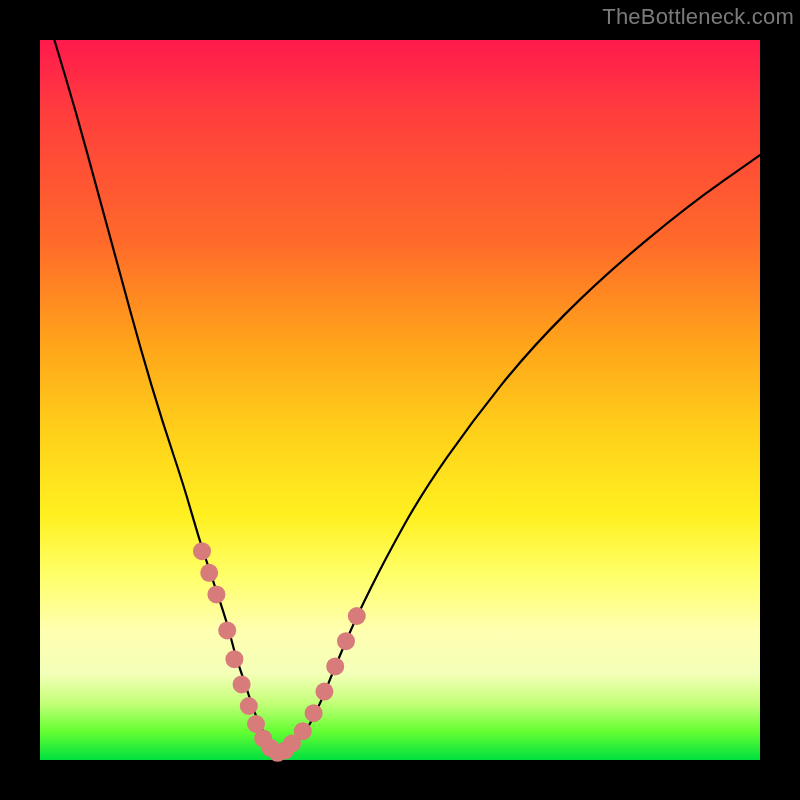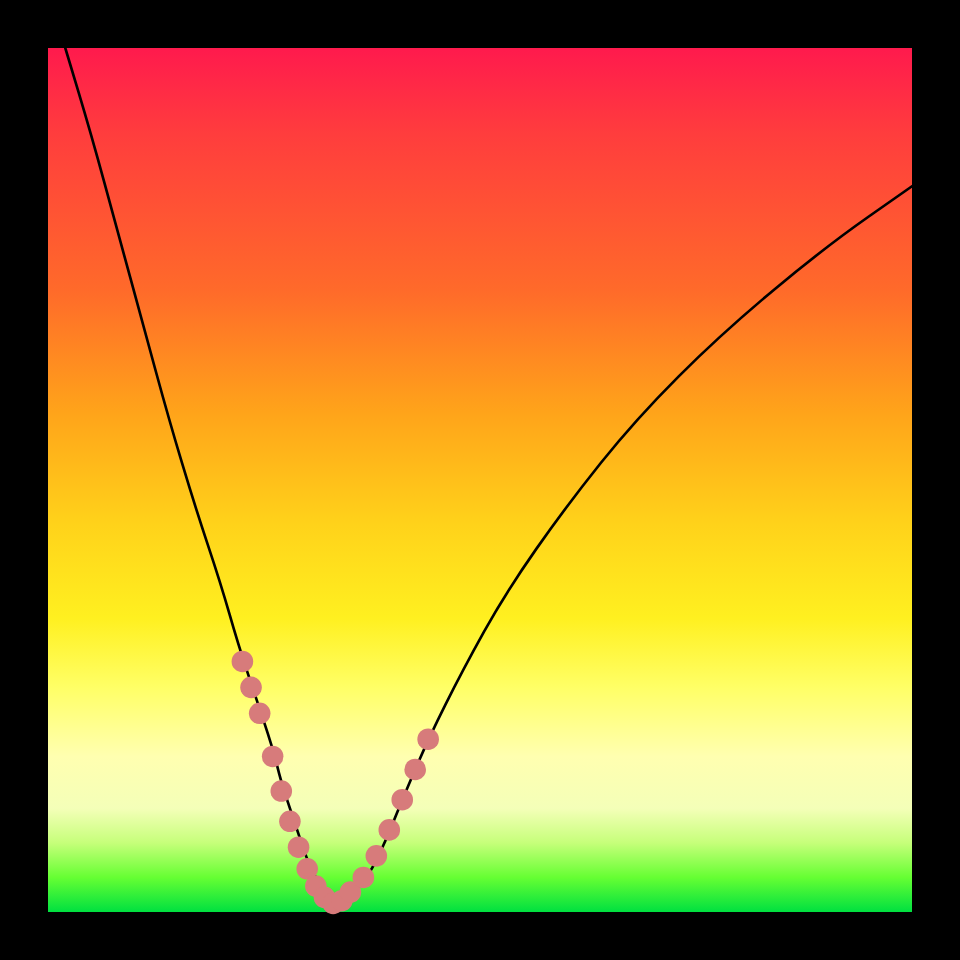--- a/index.html
+++ b/index.html
@@ -68,20 +68,21 @@
   .dot {
     fill: #d77b7b;
     stroke: none;
   }
 </style>
 </head>
 <body>
 
 <div class="chart-wrap">
 
+  <div class="watermark">TheBottleneck.com</div>
 
   <div class="plot-area">
     <svg class="overlay" viewBox="0 0 720 720">
       <path id="curve-path" class="curve" d="M 14.4 0.0 Q 14.4 0.0 25.2 36.0 Q 36.0 72.0 46.8 111.6 Q 57.6 151.2 68.4 190.8 Q 79.2 230.4 90.0 270.0 Q 100.8 309.6 111.6 345.6 Q 122.4 381.6 133.2 414.0 Q 144.0 446.4 151.2 471.6 Q 158.4 496.8 165.6 518.4 Q 172.8 540.0 180.0 561.6 Q 187.2 583.2 190.8 597.6 Q 194.4 612.0 198.0 622.8 Q 201.6 633.6 205.2 644.4 Q 208.8 655.2 212.4 666.0 Q 216.0 676.8 219.6 684.0 Q 223.2 691.2 226.8 698.4 Q 230.4 705.6 234.0 709.2 Q 237.6 712.8 241.2 712.8 Q 244.8 712.8 248.4 709.2 Q 252.0 705.6 259.2 698.4 Q 266.4 691.2 273.6 676.8 Q 280.8 662.4 288.0 644.4 Q 295.2 626.4 306.0 601.2 Q 316.8 576.0 331.2 547.2 Q 345.6 518.4 363.6 486.0 Q 381.6 453.6 406.8 417.6 Q 432.0 381.6 460.8 345.6 Q 489.6 309.6 525.6 273.6 Q 561.6 237.6 604.8 201.6 Q 648.0 165.6 684.0 140.4 T 720.0 115.2"></path>
       <g id="dots-group">
           <circle cx="162.0" cy="511.2" r="9" class="dot"></circle>
           <circle cx="169.2" cy="532.8" r="9" class="dot"></circle>
           <circle cx="176.4" cy="554.4" r="9" class="dot"></circle>
           <circle cx="187.2" cy="590.4" r="9" class="dot"></circle>
           <circle cx="194.4" cy="619.2" r="9" class="dot"></circle>

